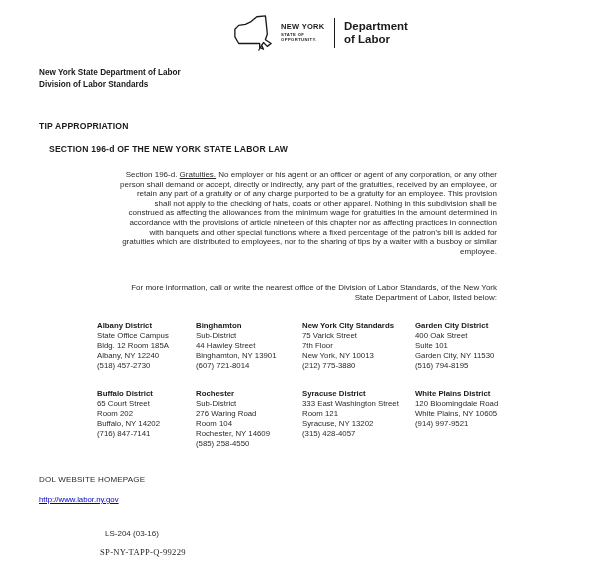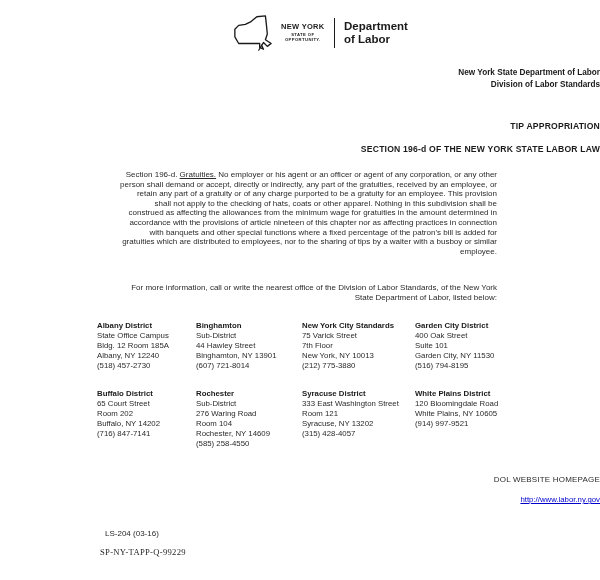--- a/index.html
+++ b/index.html
@@ -1,26 +1,26 @@
 <!DOCTYPE html>
 <html><head>
 <meta charset="utf-8">
 <style>
   html,body{margin:0;padding:0;background:#fff;}
   .page{
     position:relative;width:600px;height:580px;background:#ffffff;
     font-family:"Liberation Sans",sans-serif;color:#2a2a2a;overflow:hidden;
   }
   .abs{position:absolute;padding-left:8px;}
-  .center{position:absolute;left:0;right:0;text-align:right;}
+  .center{position:absolute;left:0;right:0;text-align:left;padding-left:39px;}
 
   
   .logo{position:absolute;top:13px;left:0;right:0;display:flex;justify-content:center;align-items:center;gap:7px;transform:translateX(20px);}
   .state-svg{width:42px;height:40px;}
-  .brand{line-height:1;color:#1a1a1a;text-align:center;}
+  .brand{line-height:1;color:#1a1a1a;}
   .brand .b1{font-size:7.5px;font-weight:bold;letter-spacing:.3px;}
   .brand .b2{font-size:4.2px;font-weight:bold;letter-spacing:.4px;margin-top:1.6px;}
   .logo-divider{width:1.5px;height:30px;background:#1a1a1a;margin:0 2px;}
   .dept{font-size:11.5px;font-weight:bold;line-height:1.1;color:#1a1a1a;}
 
   .hdr1{top:68px;font-size:8.2px;font-weight:bold;color:#1a1a1a;}
   .hdr2{top:80px;font-size:8.2px;font-weight:bold;color:#1a1a1a;}
   .title1{top:121px;font-size:8.6px;font-weight:bold;letter-spacing:.2px;color:#1a1a1a;}
   .title2{top:144px;font-size:8.6px;font-weight:bold;letter-spacing:.2px;color:#1a1a1a;margin-left:10px;}
 

